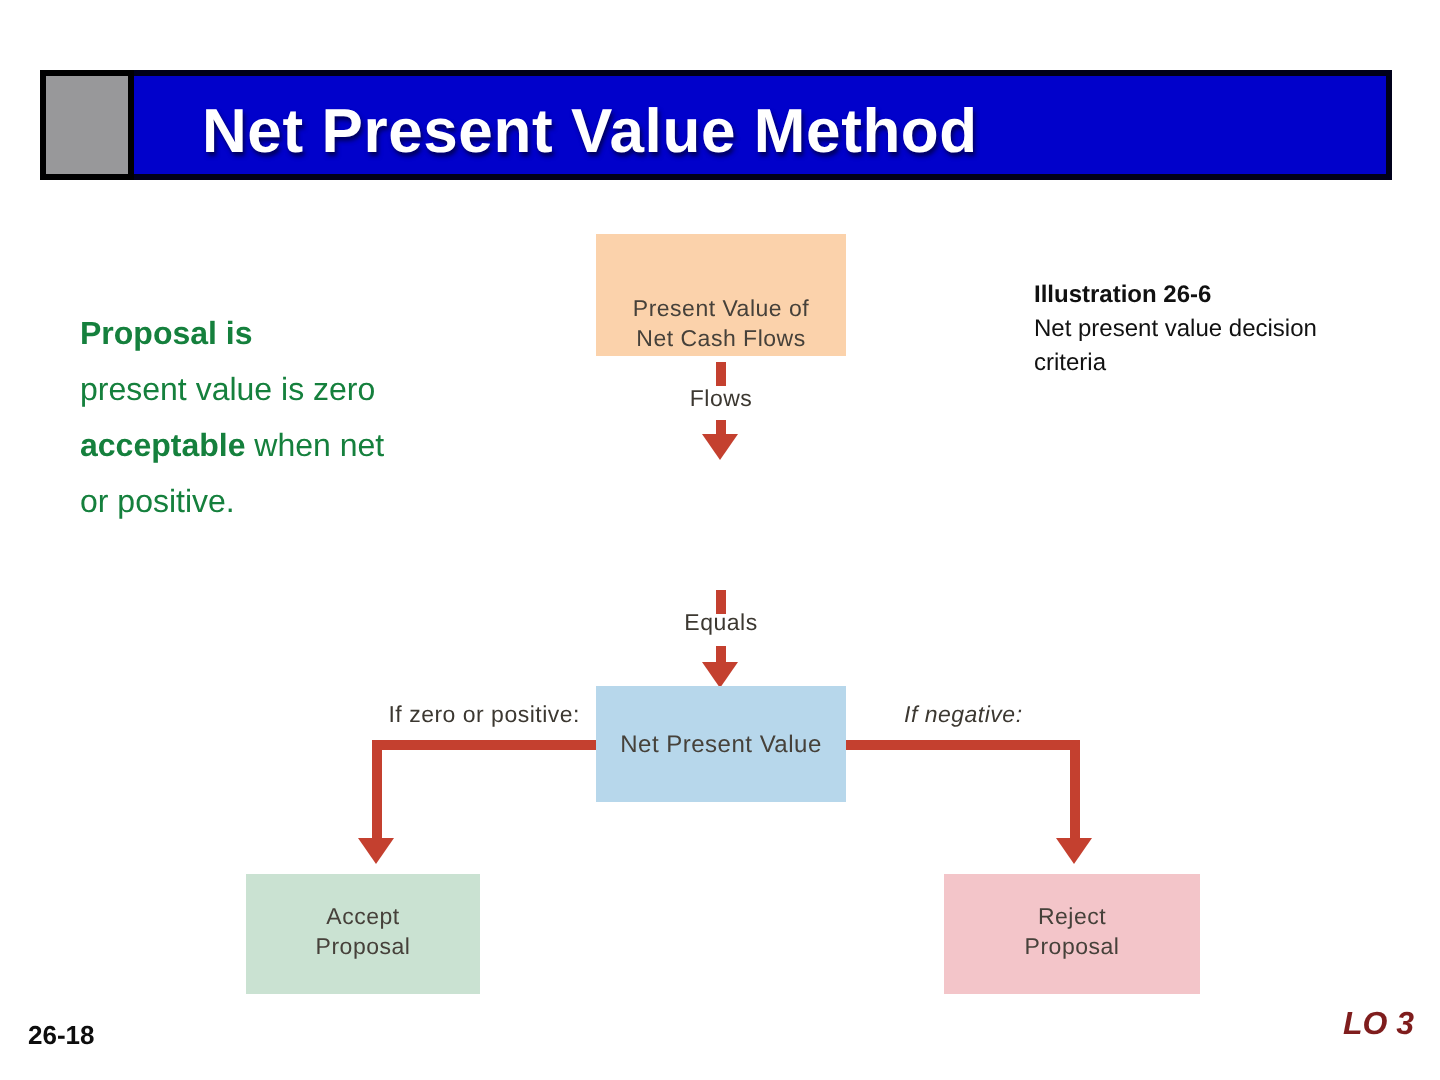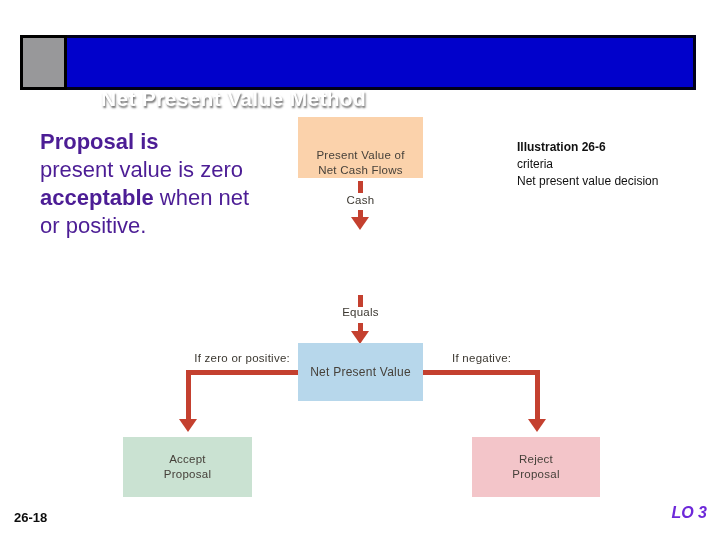--- a/index.html
+++ b/index.html
@@ -21,50 +21,49 @@
   .title-gray-square {
     position: absolute; left: 20px; top: 35px;
     width: 47px; height: 55px;
     background: var(--title-gray, #98989a);
     border: 3px solid #000000;
     z-index: 2;
   }
   .title-text {
     position: absolute; left: 78px; top: 0; height: 55px;
     display: flex; align-items: center;
-    color: #ffffff; font-size: 21px; font-weight: bold;
+    color: #ffffff; font-size: 31px; font-weight: bold;
     letter-spacing: 0.3px;
     text-shadow: 1px 2px 2px rgba(0,0,0,0.55);
     white-space: nowrap;
-    margin-top: 33px;
   }
   
   .statement {
-    position: absolute; left: 40px; top: 128px; width: 230px;
-    font-size: 22px; line-height: 28px; color: #4c1d95;
+    position: absolute; left: 40px; top: 154px; width: 230px;
+    font-size: 16px; line-height: 28px; color: #15803d;
   }
   
   .illustration {
     position: absolute; left: 517px; top: 139px; width: 185px;
     font-size: 12px; line-height: 17px; color: #111111;
   }
   .illustration .ill-title { font-weight: bold; }
   
   .fbox {
     position: absolute;
     display: flex; flex-direction: column;
     align-items: center; justify-content: center;
     font-size: 11.5px; line-height: 15px;
     letter-spacing: 0.25px;
     color: #46413a; text-align: center;
   }
   .box-pv   { left: 298px; top: 117px; width: 125px; height: 61px; background: var(--peach-box, #fbd2ab); justify-content: flex-end; }
   .box-ci   { left: 298px; top: 228px; width: 125px; height: 64px; background: var(--peach-box, #fbd2ab); }
   .box-npv  { left: 298px; top: 343px; width: 125px; height: 58px; background: var(--blue-box, #b7d7eb); font-size: 12px; }
-  .box-acc  { left: 123px; top: 437px; width: 129px; height: 60px; background: var(--green-box, #cae2d2); }
+  .box-acc  { left: 123px; top: 437px; width: 117px; height: 60px; background: var(--green-box, #cae2d2); }
   .box-rej  { left: 472px; top: 437px; width: 128px; height: 60px; background: var(--pink-box, #f3c5c9); }
   
   .rline { position: absolute; background: var(--arrow-red, #c4402f); }
   .stub1   { left: 358px; top: 181px; width: 5px; height: 12px; }
   .shaft1  { left: 358px; top: 210px; width: 5px; height: 9px; }
   .stub2   { left: 358px; top: 295px; width: 5px; height: 12px; }
   .shaft2  { left: 358px; top: 323px; width: 5px; height: 9px; }
   .hline-left  { left: 186px; top: 370px; width: 112px; height: 5px; }
   .vline-left  { left: 186px; top: 370px; width: 5px;  height: 50px; }
   .hline-right { left: 423px; top: 370px; width: 117px; height: 5px; }
@@ -81,29 +80,29 @@
   .head-right { left: 528px; top: 419px; }
   
   .clabel {
     position: absolute;
     font-size: 11.5px; letter-spacing: 0.25px;
     color: #3c3831; white-space: nowrap;
   }
   .label-less   { left: 300px; top: 194px; width: 121px; text-align: center; }
   .label-equals { left: 300px; top: 306px; width: 121px; text-align: center; }
   .label-accept-cond { left: 168px; top: 352px; width: 122px; text-align: right; }
-  .label-reject-cond { left: 452px; top: 352px; text-align: center; }
+  .label-reject-cond { left: 452px; top: 352px; text-align: center; font-style: italic; }
   
   .page-number {
     position: absolute; left: 14px; top: 510px;
     font-size: 13px; font-weight: bold; color: #0d0d0d;
   }
   .lo-badge {
     position: absolute; right: 13px; top: 504px;
-    font-size: 16px; font-weight: bold; font-style: italic; color: #6d28d9;
+    font-size: 16px; font-weight: bold; font-style: italic; color: #7f1d1d;
   }
 </style>
 </head>
 <body>
 
 <div class="slide">
 
   <div class="title-bar">
     <div class="title-text">Net Present Value Method</div>
   </div>
@@ -111,31 +110,31 @@
 
   <div class="statement">
     <div><b>Proposal is</b></div>
     <div><span>present value is zero</span></div>
     <div><b>acceptable</b><span> when net</span></div>
     <div><span>or positive.</span></div>
   </div>
 
   <div class="illustration">
     <div class="ill-title">Illustration 26-6</div>
+    <div>Net present value decision</div>
     <div>criteria</div>
-    <div>Net present value decision</div>
   </div>
 
   <div class="fbox box-pv">
     <div>Present Value of</div>
     <div>Net Cash Flows</div>
   </div>
 
   <div class="rline stub1"></div>
-  <div class="clabel label-less">Cash</div>
+  <div class="clabel label-less">Flows</div>
   <div class="rline shaft1"></div>
   <div class="arrow-head head1"></div>
 
 
   <div class="rline stub2"></div>
   <div class="clabel label-equals">Equals</div>
   <div class="rline shaft2"></div>
   <div class="arrow-head head2"></div>
 
   <div class="fbox box-npv">

